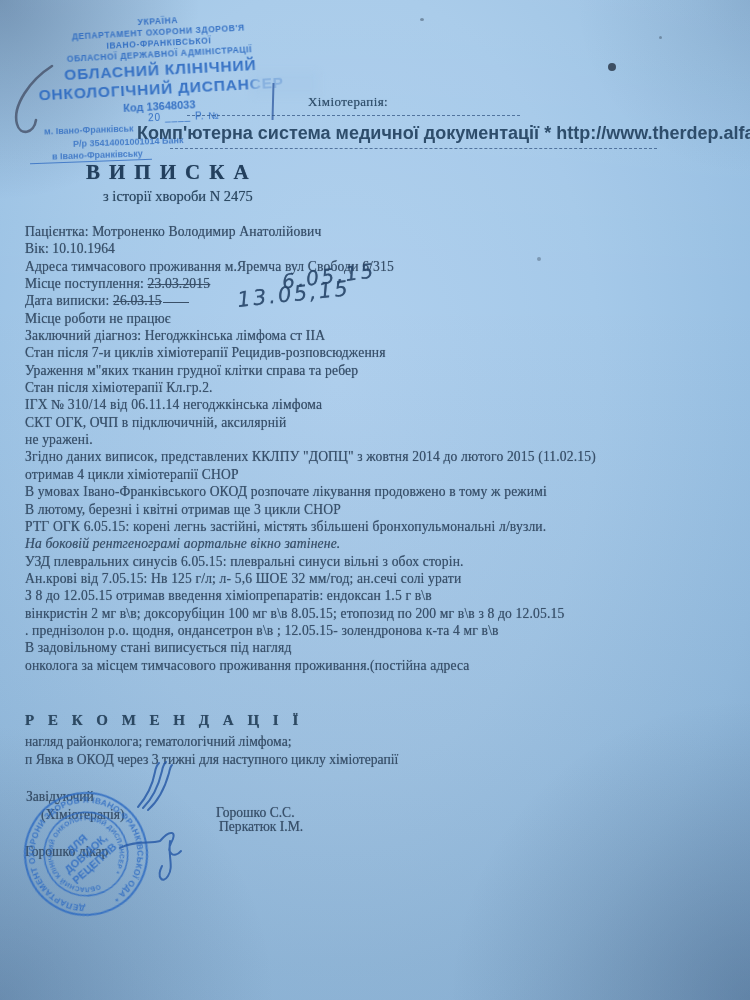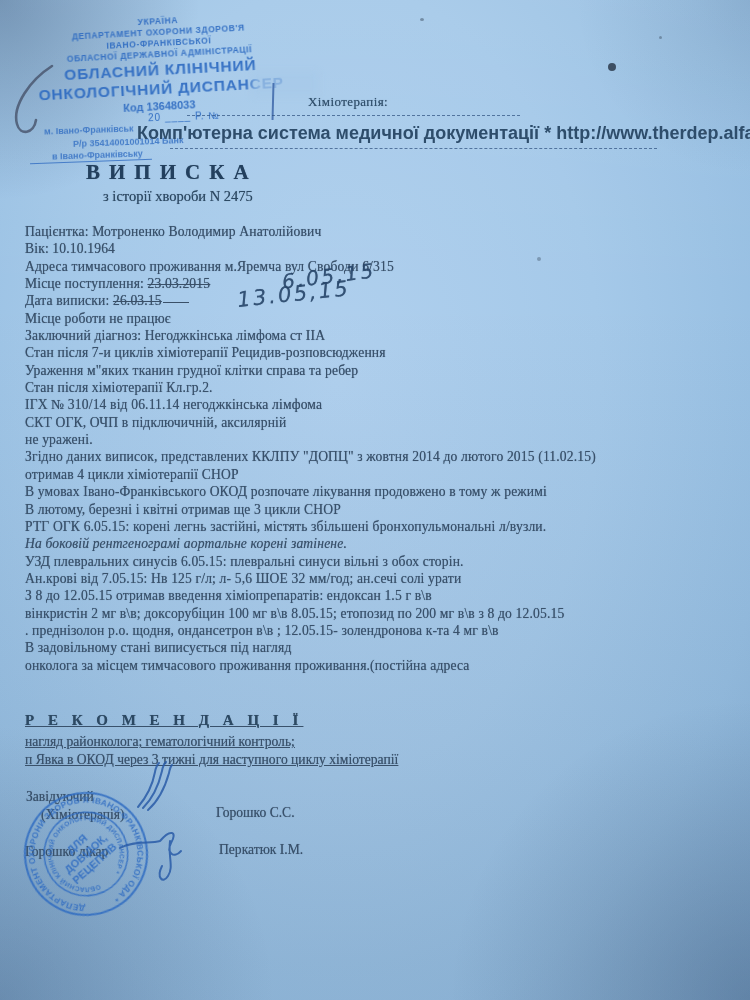--- a/index.html
+++ b/index.html
@@ -47,21 +47,21 @@
   .body-text{left:25px;top:223px;width:705px;font-size:13.6px;line-height:17.35px;letter-spacing:.15px;}
   .line{position:relative;white-space:nowrap;}
   .italic{font-style:italic;}
   .struck{text-decoration:line-through;text-decoration-thickness:1.4px;text-decoration-color:#3a5068;}
   .strike-ext{display:inline-block;width:26px;border-top:1.4px solid #3a5068;vertical-align:middle;margin-left:1px;}
   .hand{position:absolute;font-family:"DejaVu Sans",sans-serif;font-style:italic;
     color:#26456a;letter-spacing:2.5px;opacity:.9;white-space:nowrap;}
   .hand1{left:257px;top:-7px;font-size:20px;transform:rotate(-7deg);}
   .hand2{left:212px;top:-6px;font-size:21px;transform:rotate(-6deg);}
   
-  .rec{left:25px;top:712px;font-size:13.6px;line-height:17.4px;text-decoration:underline;}
+  .rec{left:25px;top:712px;font-size:13.6px;line-height:17.4px;}
   .rec-h{font-size:15px;font-weight:bold;letter-spacing:5px;color:#2c4963;margin-bottom:4px;}
   
   .sig{font-size:13.6px;white-space:nowrap;}
   
   .rstamp{left:12px;top:780px;width:148px;height:148px;transform:rotate(-14deg);
     opacity:.85;filter:blur(.45px);}
   .inkstrokes{left:98px;top:738px;width:130px;height:155px;opacity:.85;filter:blur(.3px);}
   .penmark{left:2px;top:60px;width:56px;height:82px;opacity:.8;filter:blur(.4px);}
   
   .speck{border-radius:50%;background:#3d4f63;filter:blur(.5px);}
@@ -117,42 +117,42 @@
         <div class="line">Ураження м"яких тканин грудної клітки справа та ребер</div>
         <div class="line">Стан після хіміотерапії Кл.гр.2.</div>
         <div class="line">ІГХ № 310/14 від 06.11.14 негоджкінська лімфома</div>
         <div class="line">СКТ ОГК, ОЧП в  підключичній, аксилярній</div>
         <div class="line">не уражені.</div>
         <div class="line">Згідно даних виписок, представлених ККЛПУ "ДОПЦ" з жовтня 2014 до лютого 2015 (11.02.15)</div>
         <div class="line">отримав  4 цикли  хіміотерапії CHOP</div>
         <div class="line">В умовах Івано-Франківського ОКОД розпочате лікування продовжено в тому ж режимі</div>
         <div class="line">В лютому, березні і квітні отримав ще 3 цикли CHOP</div>
         <div class="line">РТГ ОГК 6.05.15: корені легнь застійні, містять збільшені бронхопульмональні л/вузли.</div>
-        <div class="line italic">На боковій рентгенограмі аортальне корені затінене.</div>
+        <div class="line italic">На боковій рентгенограмі аортальне вікно затінене.</div>
         <div class="line">УЗД плевральних синусів 6.05.15: плевральні синуси вільні з обох сторін.</div>
         <div class="line">Ан.крові від 7.05.15: Нв 125 г/л; л- 5,6 ШОЕ 32 мм/год; ан.сечі солі урати</div>
         <div class="line">З 8 до 12.05.15  отримав введення хіміопрепаратів: ендоксан  1.5 г в\в</div>
         <div class="line">вінкристін 2 мг в\в; доксорубіцин 100 мг в\в 8.05.15; етопозид по 200 мг в\в з 8 до 12.05.15</div>
         <div class="line">. преднізолон р.о. щодня, ондансетрон в\в ; 12.05.15- золендронова к-та 4 мг в\в</div>
         <div class="line">В задовільному стані виписується під нагляд</div>
         <div class="line">онколога за місцем  тимчасового проживання проживання.(постійна адреса</div>
       </div>
   </div>
 
   <div class="abs rec typed">
     <div class="rec-h">Р Е К О М Е Н Д А Ц І Ї</div>
-    <div class="line">нагляд районколога; гематологічний контроль;</div>
+    <div class="line">нагляд районколога; гематологічний лімфома;</div>
     <div class="line">п Явка в ОКОД через 3 тижні для наступного циклу хіміотерапії</div>
   </div>
 
   <div class="abs sig typed" style="left:26px;top:789px;">Завідуючий</div>
   <div class="abs sig typed" style="left:41px;top:807px;">(Хіміотерапія)</div>
   <div class="abs sig typed" style="left:216px;top:805px;">Горошко С.С.</div>
   <div class="abs sig typed" style="left:25px;top:844px;">Горошко лікар</div>
-  <div class="abs sig typed" style="left:219px;top:842px;">Перкатюк І.М.</div>
+  <div class="abs sig typed" style="left:219px;top:819px;">Перкатюк І.М.</div>
 
   <svg class="abs rstamp" viewBox="0 0 170 170">
     <defs>
       <path id="ringO" d="M26,85 a59,59 0 1,1 118,0 a59,59 0 1,1 -118,0"></path>
       <path id="ringI" d="M46.5,85 a38.5,38.5 0 1,1 77,0 a38.5,38.5 0 1,1 -77,0"></path>
     </defs>
     <circle cx="85" cy="85" r="70" fill="none" stroke="#2f6cc2" stroke-width="2.4"></circle>
     <circle cx="85" cy="85" r="48" fill="none" stroke="#2f6cc2" stroke-width="1.7"></circle>
     <g transform="rotate(-75 85 85)">
       <text font-family="Liberation Sans, sans-serif" font-size="9.6" font-weight="bold" fill="#2f6cc2" letter-spacing=".4">

